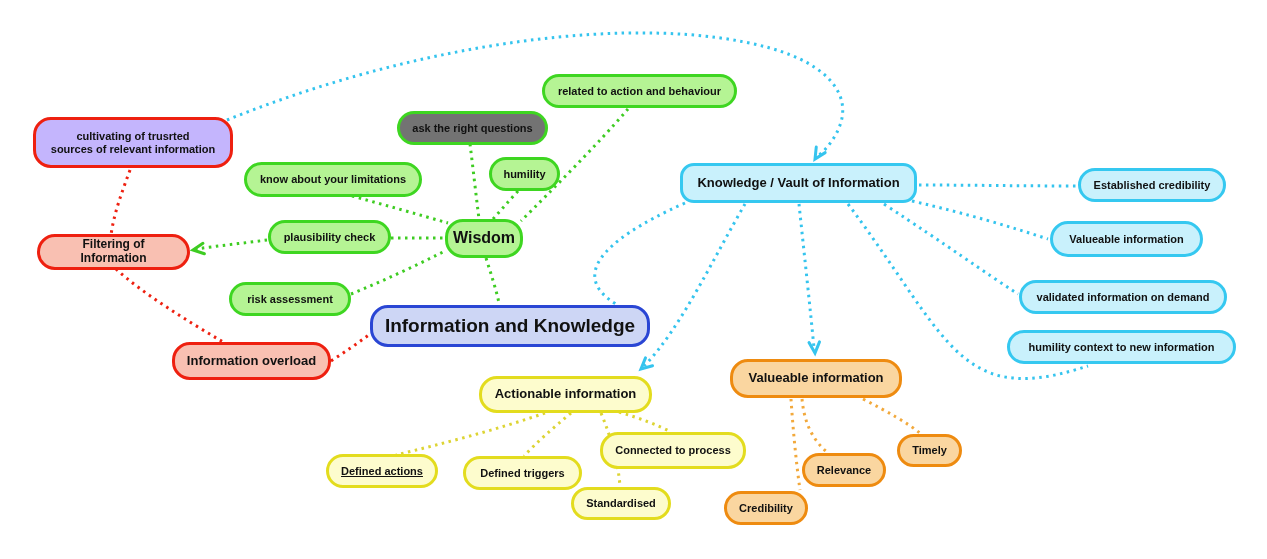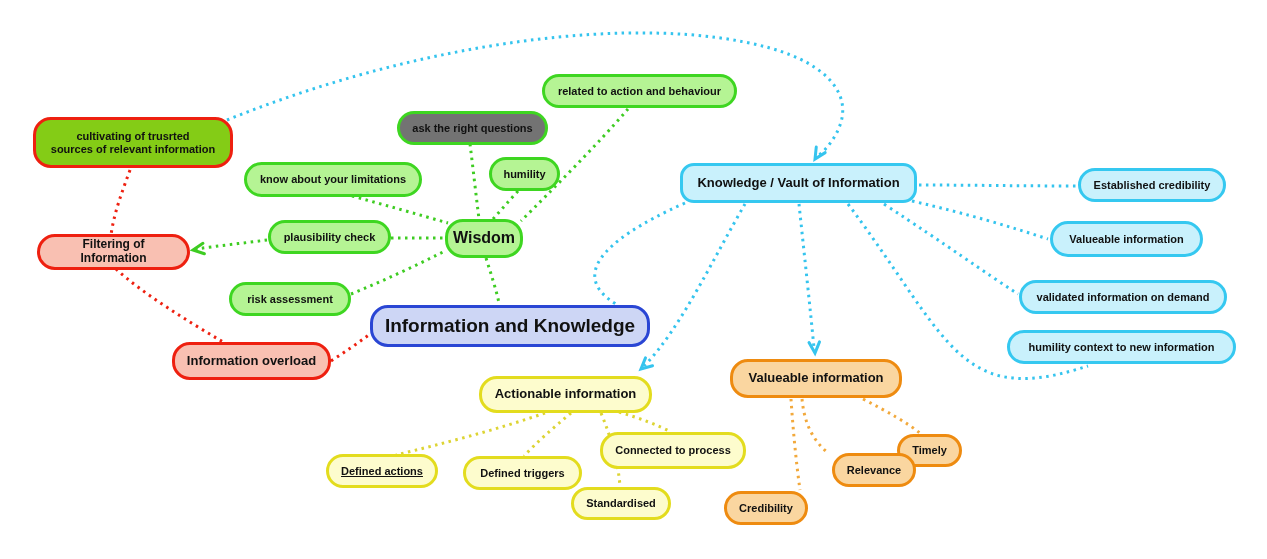--- a/index.html
+++ b/index.html
@@ -56,21 +56,21 @@
       <path d="M545 413 C496 430 441 444 396 455" fill="none" stroke="#ddd434" stroke-width="3" stroke-dasharray="2.5 4.5"></path>
       <path d="M571 413 C553 428 536 443 524 456" fill="none" stroke="#ddd434" stroke-width="3" stroke-dasharray="2.5 4.5"></path>
       <path d="M619 412 C639 418 658 425 671 432" fill="none" stroke="#ddd434" stroke-width="3" stroke-dasharray="2.5 4.5"></path>
       <path d="M601 413 C612 440 618 462 620 486" fill="none" stroke="#ddd434" stroke-width="3" stroke-dasharray="2.5 4.5"></path>
       <path d="M802 399 C804 419 810 438 828 453" fill="none" stroke="#f2a93c" stroke-width="3" stroke-dasharray="2.5 4.5"></path>
       <path d="M791 399 C793 429 796 461 800 490" fill="none" stroke="#f2a93c" stroke-width="3" stroke-dasharray="2.5 4.5"></path>
       <path d="M863 399 C888 412 908 423 921 434" fill="none" stroke="#f2a93c" stroke-width="3" stroke-dasharray="2.5 4.5"></path>
     </svg>
   <div id="node-layer">
       <div class="mm-node" style="left: 370px; top: 305px; width: 280px; height: 42px; font-size: 19px; border-color: rgb(42, 70, 212); background: rgb(205, 214, 245); border-radius: 18px;">Information and Knowledge</div>
-      <div class="mm-node" style="left: 33px; top: 117px; width: 200px; height: 51px; font-size: 11px; border-color: rgb(238, 32, 16); background: #84cc16; border-radius: 18px;">cultivating of trusrted
+      <div class="mm-node" style="left: 33px; top: 117px; width: 200px; height: 51px; font-size: 11px; border-color: rgb(238, 32, 16); background: #c4b5fd; border-radius: 18px;">cultivating of trusrted
 sources of relevant information</div>
       <div class="mm-node" style="left: 37px; top: 234px; width: 153px; height: 36px; font-size: 12px; border-color: rgb(238, 32, 16); background: rgb(249, 192, 178); border-radius: 18px; text-align: center;">Filtering of Information</div>
       <div class="mm-node" style="left: 172px; top: 342px; width: 159px; height: 38px; font-size: 13px; border-color: rgb(238, 32, 16); background: rgb(249, 192, 178); border-radius: 18px;">Information overload</div>
       <div class="mm-node" style="left: 445px; top: 219px; width: 78px; height: 39px; font-size: 16px; border-color: rgb(62, 214, 33); background: rgb(181, 244, 148); border-radius: 18px;">Wisdom</div>
       <div class="mm-node" style="left: 244px; top: 162px; width: 178px; height: 35px; font-size: 11px; border-color: rgb(62, 214, 33); background: rgb(181, 244, 148); border-radius: 17.5px;">know about your limitations</div>
       <div class="mm-node" style="left: 397px; top: 111px; width: 151px; height: 34px; font-size: 11px; border-color: rgb(62, 214, 33); background: #737373; border-radius: 17px;">ask the right questions</div>
       <div class="mm-node" style="left: 542px; top: 74px; width: 195px; height: 34px; font-size: 11px; border-color: rgb(62, 214, 33); background: rgb(181, 244, 148); border-radius: 17px;">related to action and behaviour</div>
       <div class="mm-node" style="left: 489px; top: 157px; width: 71px; height: 34px; font-size: 11px; border-color: rgb(62, 214, 33); background: rgb(181, 244, 148); border-radius: 17px;">humility</div>
       <div class="mm-node" style="left: 268px; top: 220px; width: 123px; height: 34px; font-size: 11px; border-color: rgb(62, 214, 33); background: rgb(181, 244, 148); border-radius: 17px;">plausibility check</div>
       <div class="mm-node" style="left: 229px; top: 282px; width: 122px; height: 34px; font-size: 11px; border-color: rgb(62, 214, 33); background: rgb(181, 244, 148); border-radius: 17px;">risk assessment</div>
@@ -79,16 +79,16 @@
       <div class="mm-node" style="left: 1050px; top: 221px; width: 153px; height: 36px; font-size: 11px; border-color: rgb(53, 200, 240); background: rgb(201, 241, 252); border-radius: 18px;">Valueable information</div>
       <div class="mm-node" style="left: 1019px; top: 280px; width: 208px; height: 34px; font-size: 11px; border-color: rgb(53, 200, 240); background: rgb(201, 241, 252); border-radius: 17px;">validated information on demand</div>
       <div class="mm-node" style="left: 1007px; top: 330px; width: 229px; height: 34px; font-size: 11px; border-color: rgb(53, 200, 240); background: rgb(201, 241, 252); border-radius: 17px;">humility context to new information</div>
       <div class="mm-node" style="left: 479px; top: 376px; width: 173px; height: 37px; font-size: 13px; border-color: rgb(227, 220, 30); background: rgb(253, 252, 205); border-radius: 18px;">Actionable information</div>
       <div class="mm-node" style="left: 326px; top: 454px; width: 112px; height: 34px; font-size: 11px; border-color: rgb(227, 220, 30); background: rgb(253, 252, 205); border-radius: 17px; text-decoration: underline;">Defined actions</div>
       <div class="mm-node" style="left: 463px; top: 456px; width: 119px; height: 34px; font-size: 11px; border-color: rgb(227, 220, 30); background: rgb(253, 252, 205); border-radius: 17px;">Defined triggers</div>
       <div class="mm-node" style="left: 600px; top: 432px; width: 146px; height: 37px; font-size: 11px; border-color: rgb(227, 220, 30); background: rgb(253, 252, 205); border-radius: 18px;">Connected to process</div>
       <div class="mm-node" style="left: 571px; top: 487px; width: 100px; height: 33px; font-size: 11px; border-color: rgb(227, 220, 30); background: rgb(253, 252, 205); border-radius: 16.5px;">Standardised</div>
       <div class="mm-node" style="left: 730px; top: 359px; width: 172px; height: 39px; font-size: 13px; border-color: rgb(238, 139, 16); background: rgb(250, 214, 160); border-radius: 18px;">Valueable information</div>
       <div class="mm-node" style="left: 897px; top: 434px; width: 65px; height: 33px; font-size: 11px; border-color: rgb(238, 139, 16); background: rgb(250, 214, 160); border-radius: 16.5px;">Timely</div>
-      <div class="mm-node" style="left: 832px; top: 453px; width: 84px; height: 34px; font-size: 11px; border-color: rgb(238, 139, 16); background: rgb(250, 214, 160); border-radius: 17px;">Relevance</div>
+      <div class="mm-node" style="left: 802px; top: 453px; width: 84px; height: 34px; font-size: 11px; border-color: rgb(238, 139, 16); background: rgb(250, 214, 160); border-radius: 17px;">Relevance</div>
       <div class="mm-node" style="left: 724px; top: 491px; width: 84px; height: 34px; font-size: 11px; border-color: rgb(238, 139, 16); background: rgb(250, 214, 160); border-radius: 17px;">Credibility</div>
     </div>
 </div>
 
 </body></html>

